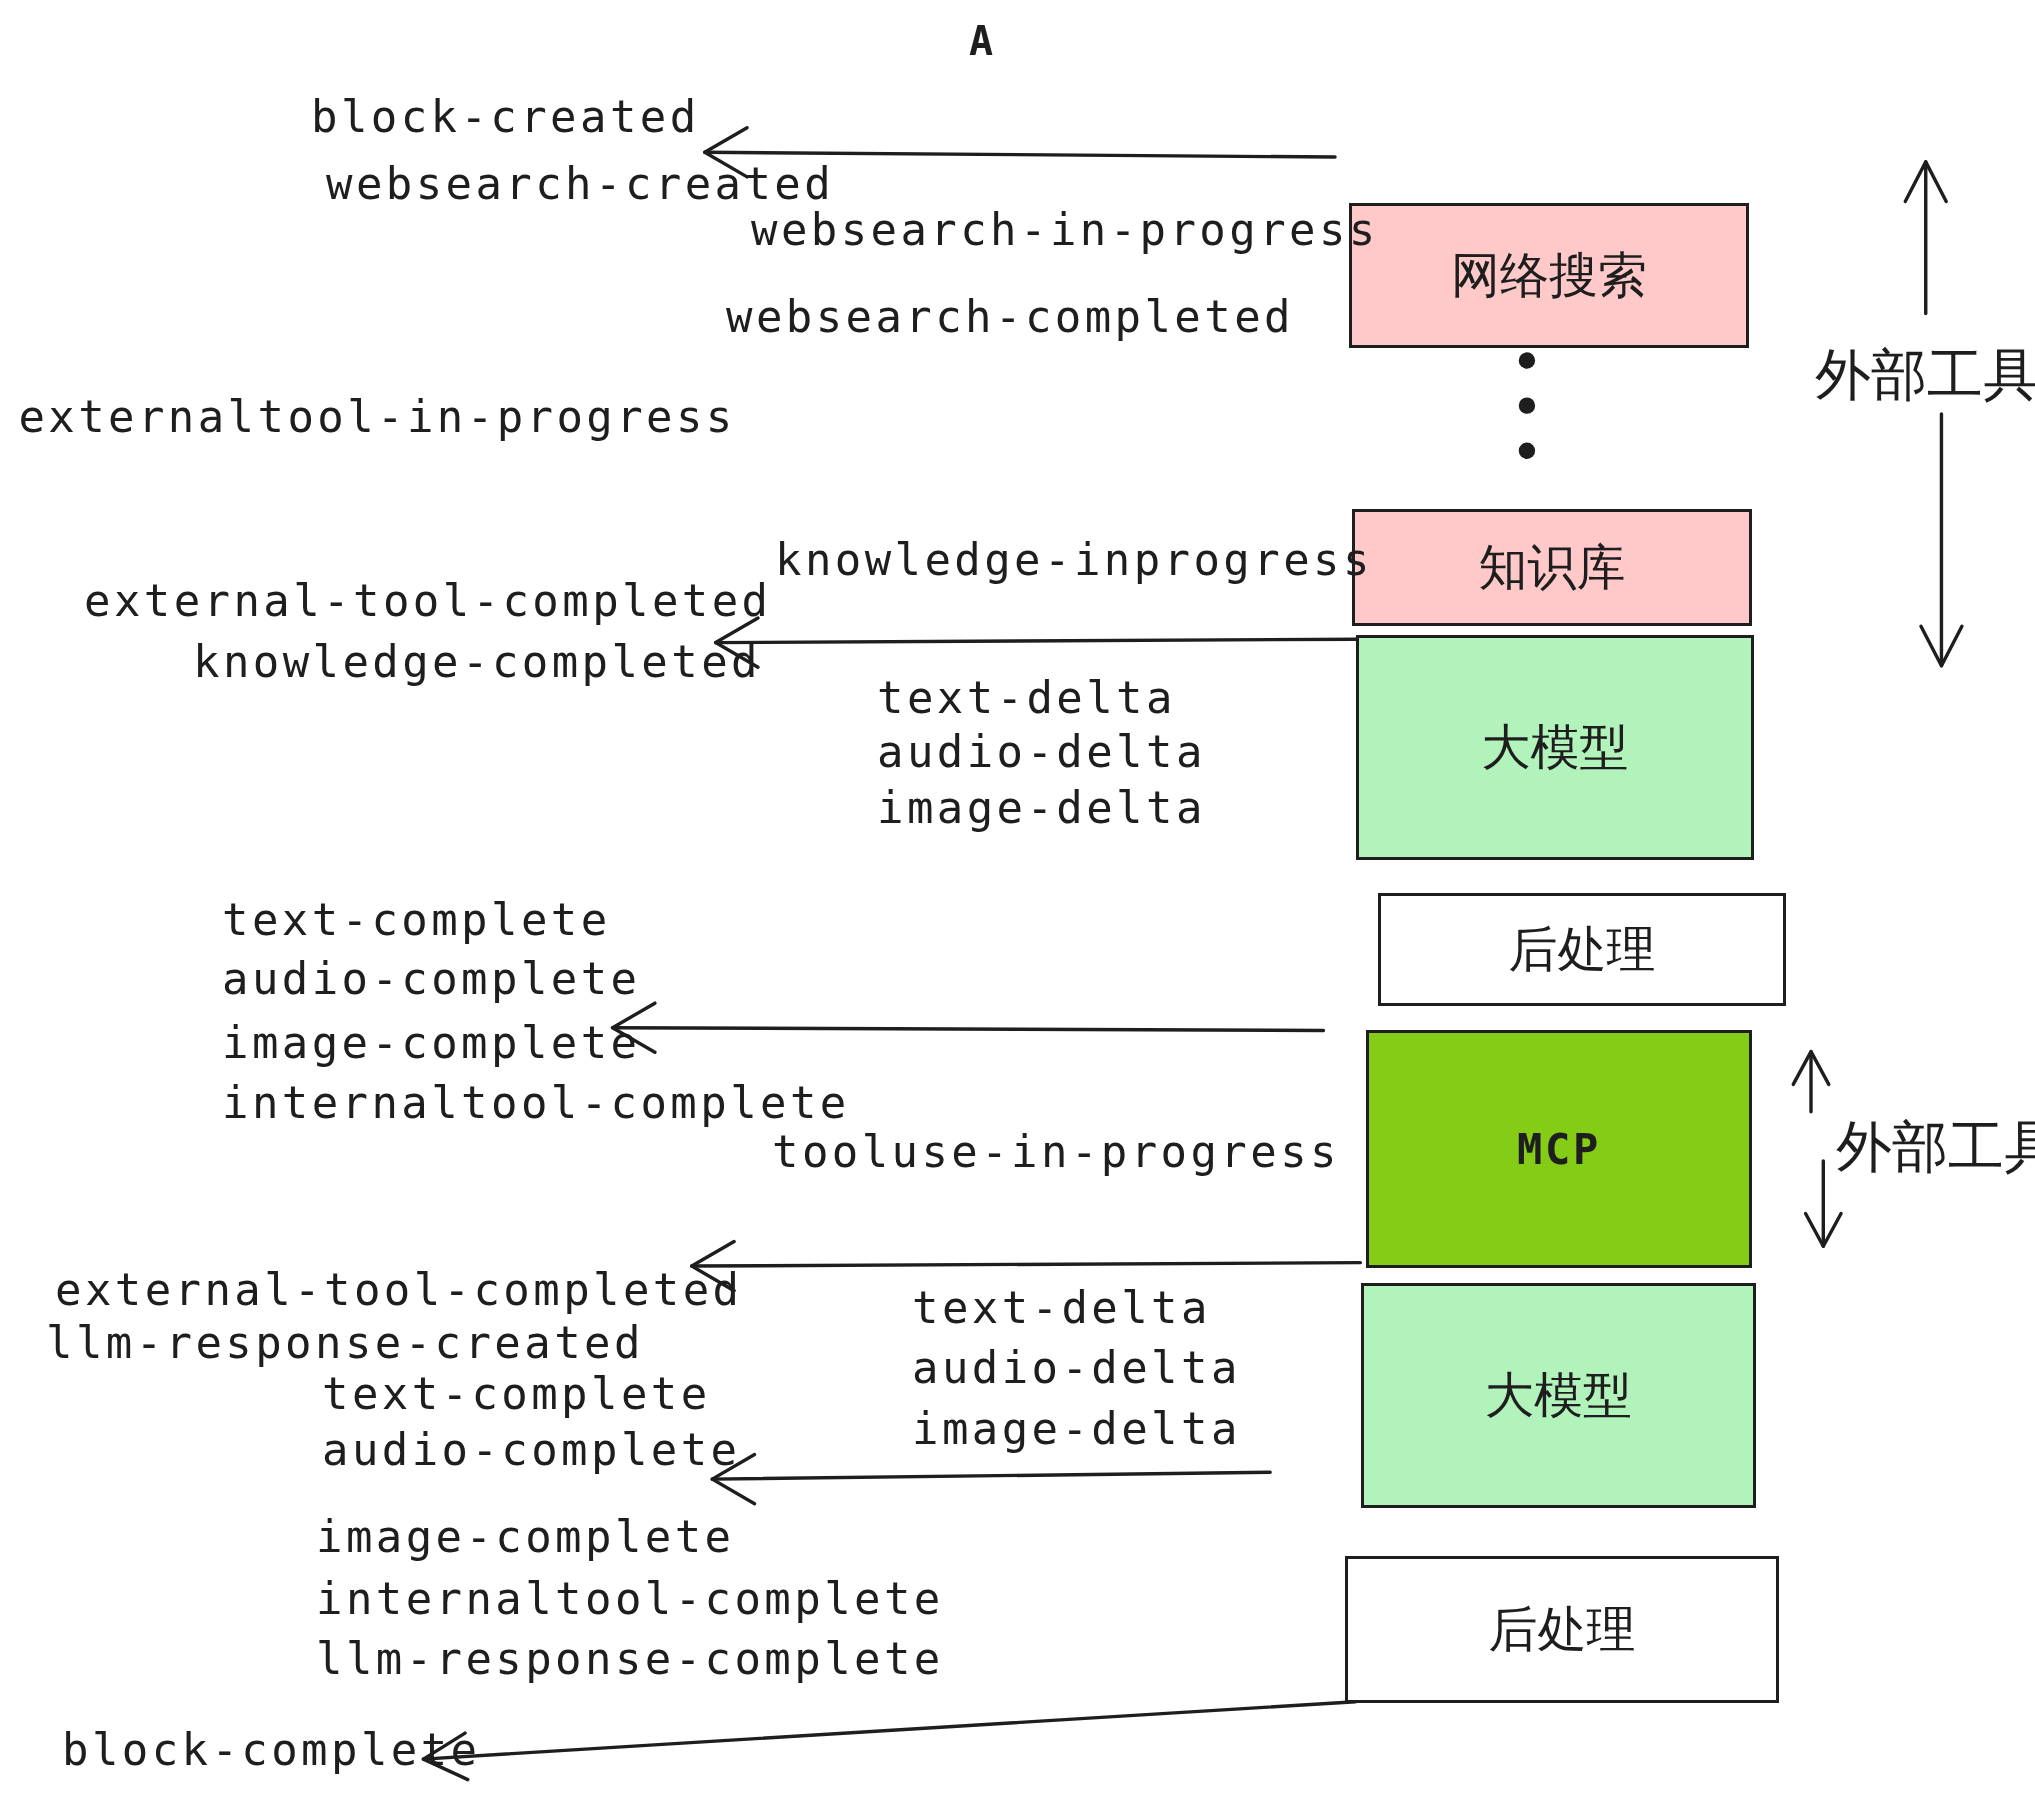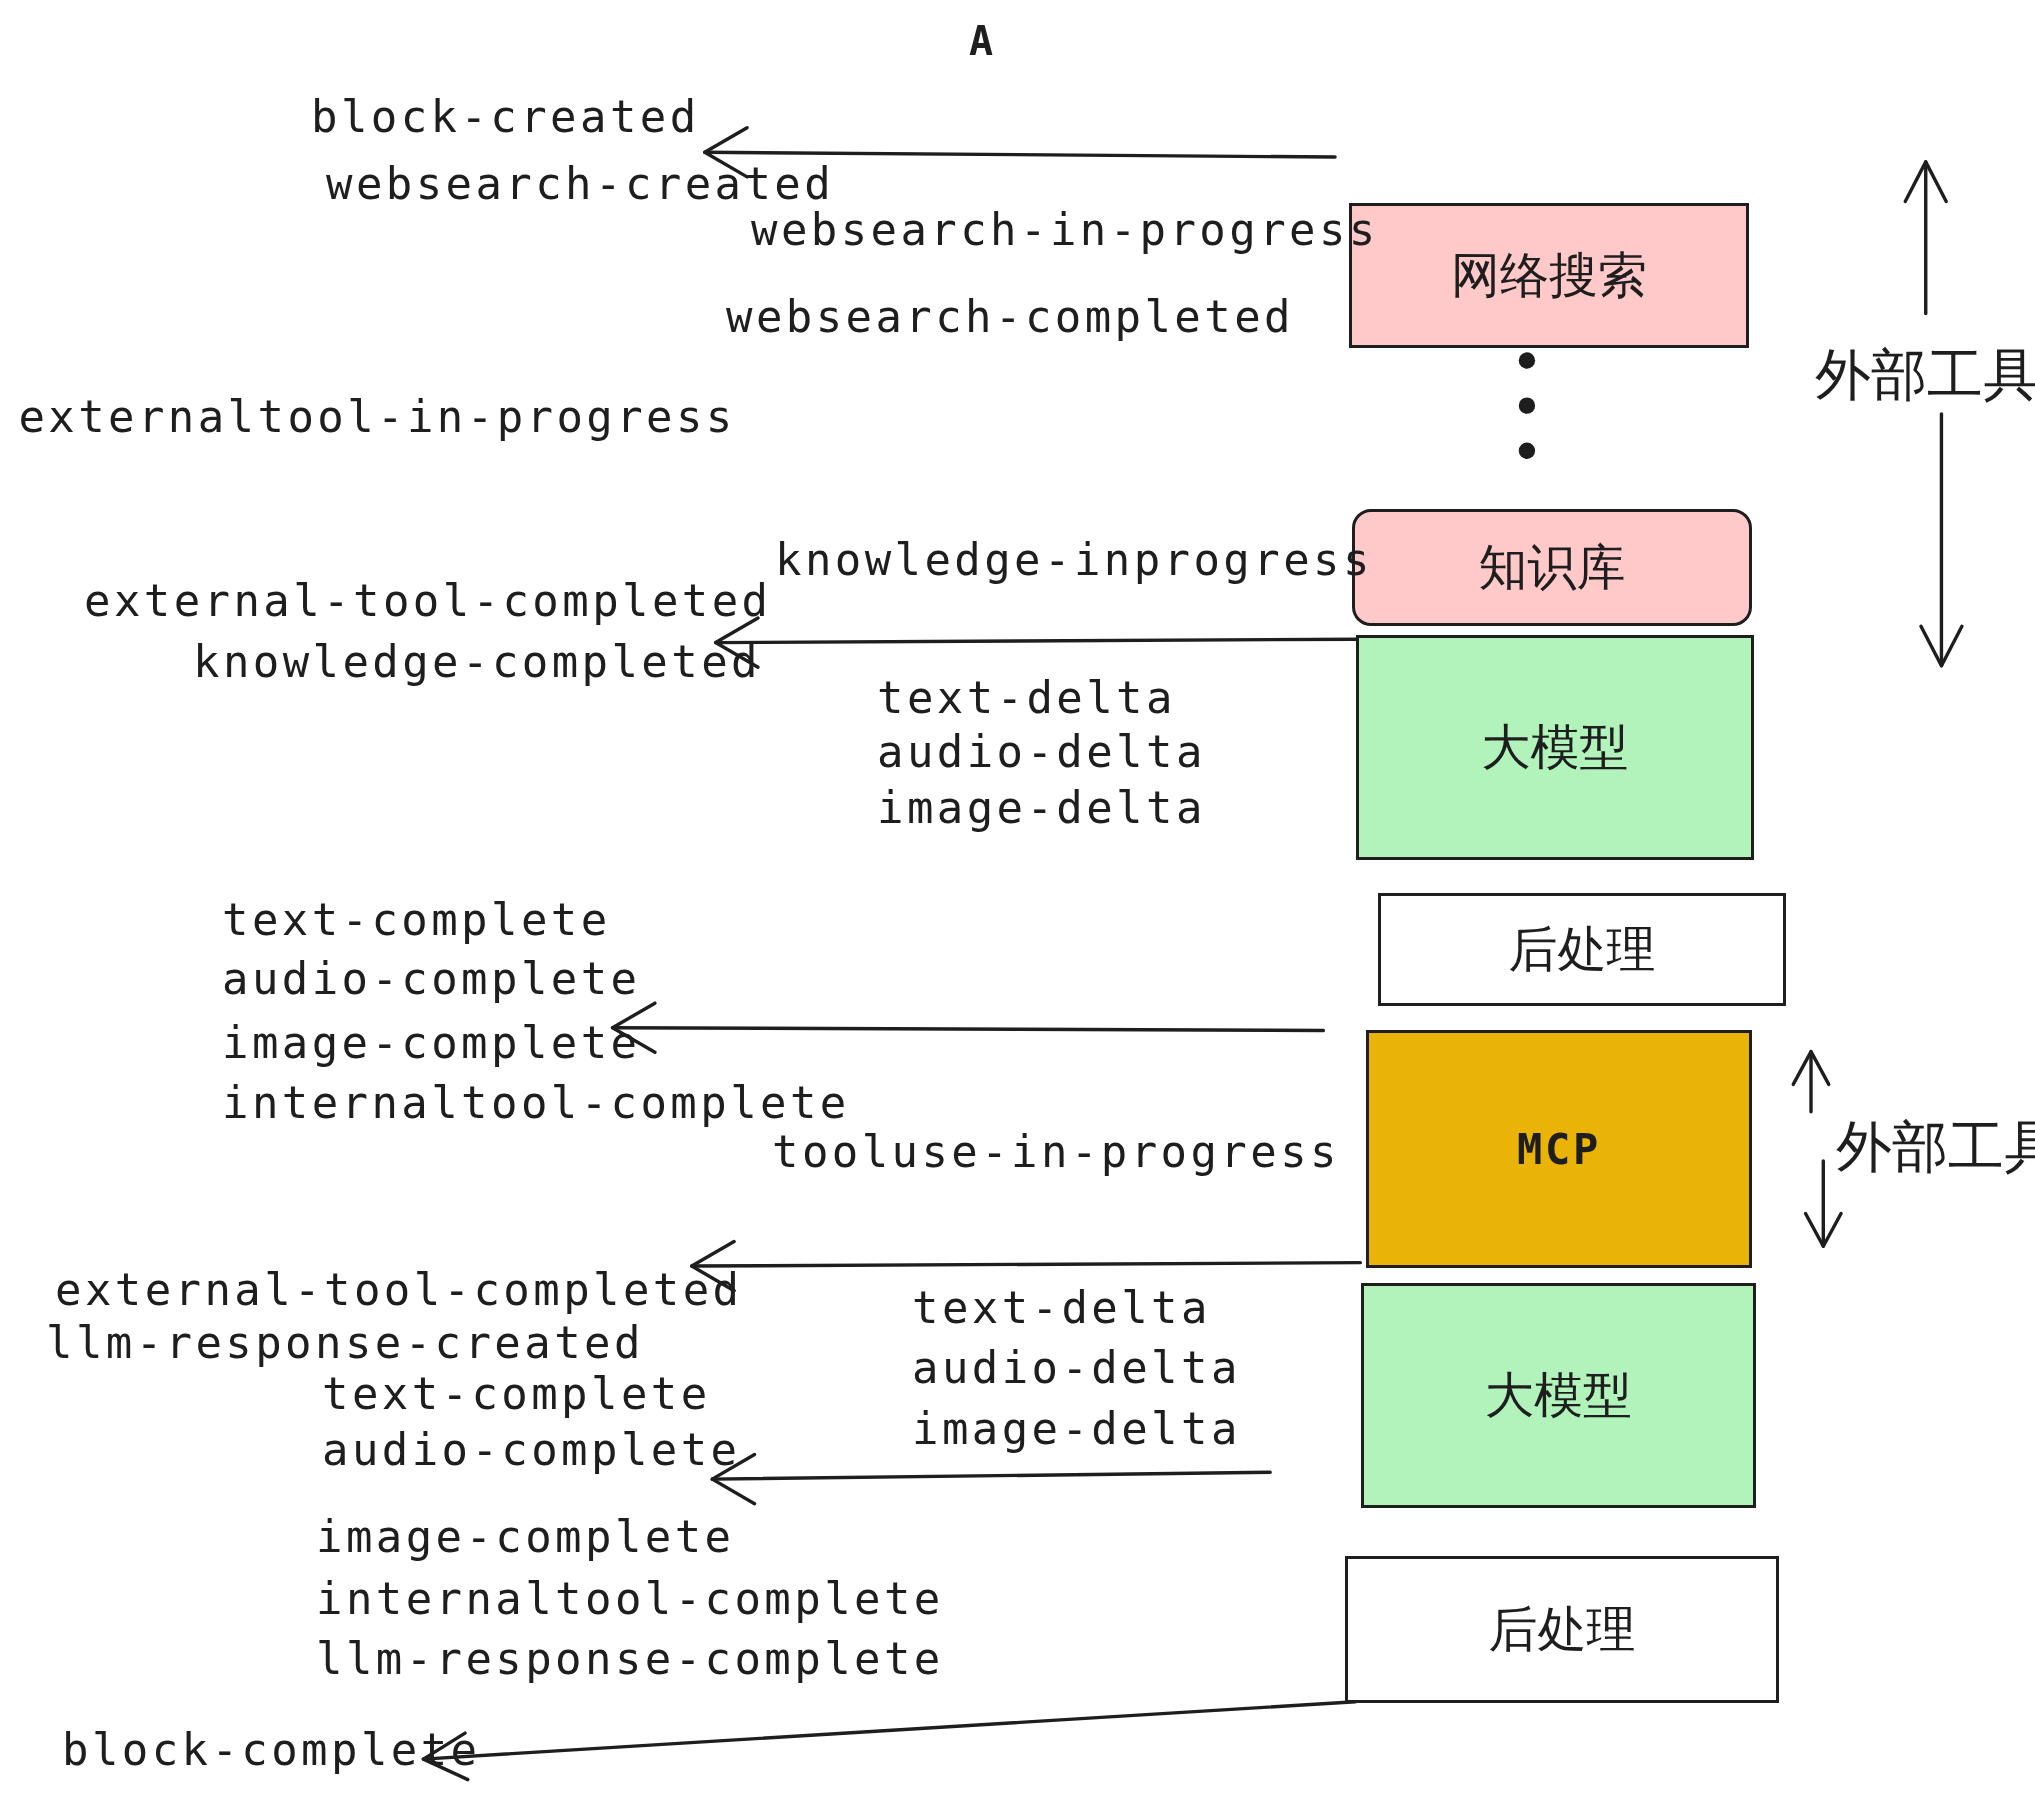--- a/index.html
+++ b/index.html
@@ -114,33 +114,33 @@
       <circle cx="2236" cy="660" r="12"></circle>
     </g>
   </svg>
 
   <div class="title" style="left:969px;top:18px;">A</div>
 
   <div class="box" style="left:1349px;top:171px;width:400px;height:145px;background:#FFC9C9;margin-top:32px;">
     <span class="lbl">网络搜索</span>
   </div>
 
-  <div class="box" style="left:1352px;top:509px;width:400px;height:117px;background:#FFC9C9;border-radius:19px;">
+  <div class="box" style="left:1352px;top:509px;width:400px;height:117px;background:#FFC9C9;">
     <span class="lbl">知识库</span>
   </div>
 
   <div class="box" style="left:1356px;top:635px;width:398px;height:225px;background:#B2F2BB;">
     <span class="lbl">大模型</span>
   </div>
 
   <div class="box" style="left:1378px;top:893px;width:408px;height:113px;background:#FFFFFF;">
     <span class="lbl">后处理</span>
   </div>
 
-  <div class="box" style="left:1366px;top:1030px;width:386px;height:238px;background:#eab308;">
+  <div class="box" style="left:1366px;top:1030px;width:386px;height:238px;background:#84cc16;">
     <span class="lbl mono">MCP</span>
   </div>
 
   <div class="box" style="left:1361px;top:1283px;width:395px;height:225px;background:#B2F2BB;">
     <span class="lbl">大模型</span>
   </div>
 
   <div class="box" style="left:1345px;top:1556px;width:434px;height:147px;background:#FFFFFF;">
     <span class="lbl">后处理</span>
   </div>

